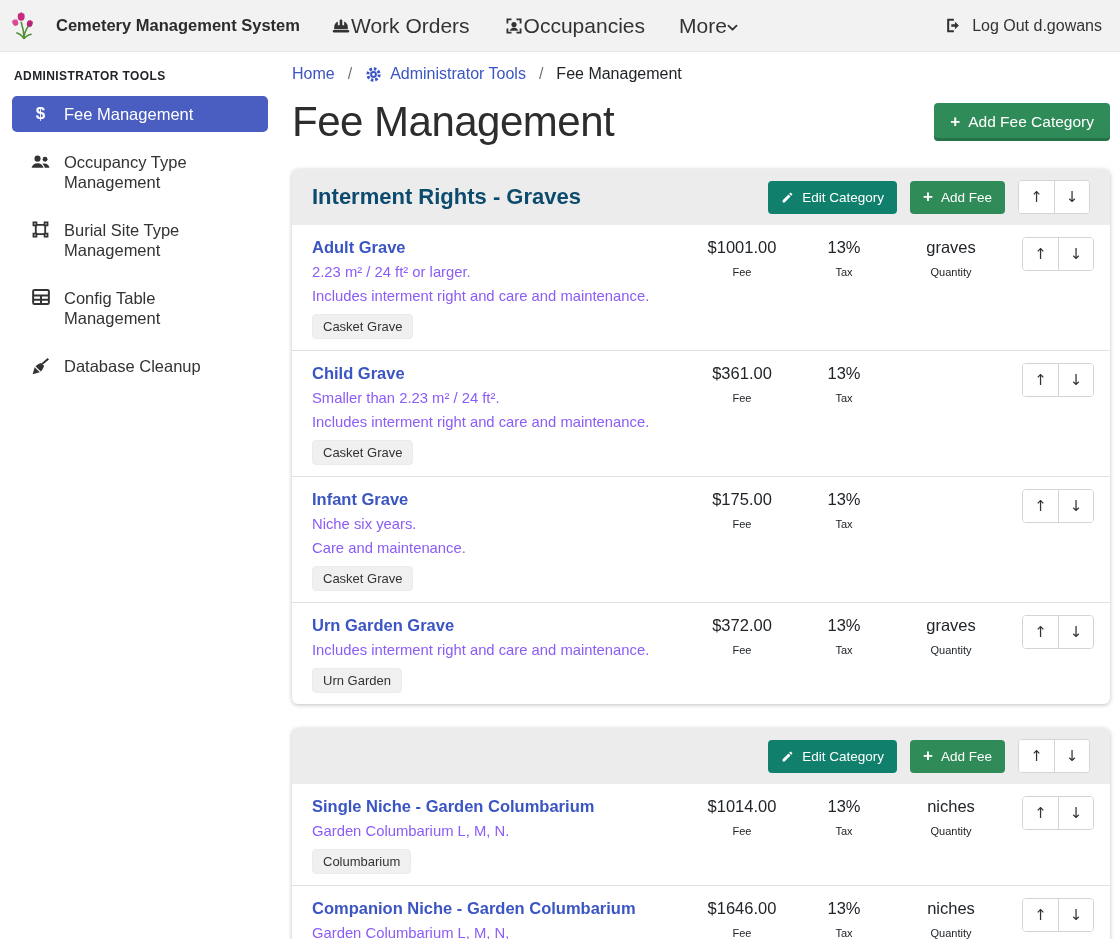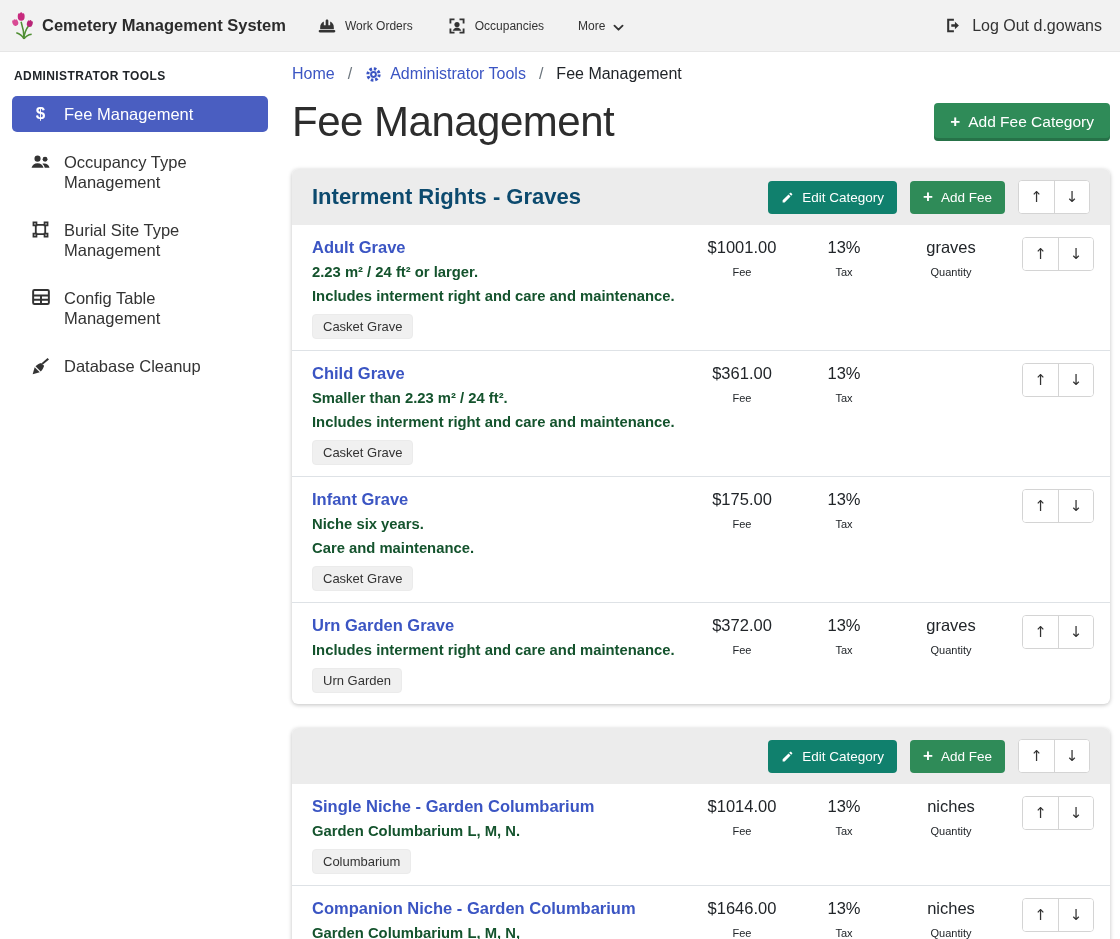--- a/index.html
+++ b/index.html
@@ -14,23 +14,23 @@
   body{
     width:1120px;height:939px;overflow:hidden;background:#fff;
     font-family:"Liberation Sans","DejaVu Sans",sans-serif;color:#212529;
   }
   .icon{display:inline-flex;align-items:center;justify-content:center;}
   .icon svg{display:block;}
 
   
   .navbar{height:52px;background:#f2f2f2;display:flex;align-items:center;
     padding:0 18px 0 12px;border-bottom:1px solid #e6e6e6;}
-  .brand{display:flex;align-items:center;gap:7px;font-weight:bold;font-size:16.5px;color:#2b2b2b;cursor:pointer;}
+  .brand{display:flex;align-items:center;gap:21px;font-weight:bold;font-size:16.5px;color:#2b2b2b;cursor:pointer;}
   .nav-items{display:flex;align-items:center;margin-left:14px;height:100%;}
-  .nav-item{display:flex;align-items:center;gap:8px;font-size:12px;color:#333;padding:17px 17px;cursor:pointer;height:100%;}
+  .nav-item{display:flex;align-items:center;font-size:21px;color:#333;padding:17px 17px;cursor:pointer;height:100%;}
   .nav-item .chev{margin-left:-1px;margin-top:3px;}
   .navbar-right{margin-left:auto;display:flex;align-items:center;gap:9px;font-size:16px;color:#333;cursor:pointer;}
 
   
   .sidebar{position:absolute;top:52px;left:0;width:280px;background:#fff;}
   .sidebar-heading{font-size:12px;font-weight:bold;color:#212529;letter-spacing:.4px;padding:17px 14px 13px;}
   .sidebar-item{display:flex;align-items:flex-start;gap:13px;padding:8px 12px 8px 18px;margin:0 12px 12px;
     border-radius:5px;font-size:16.5px;line-height:20px;color:#333;cursor:pointer;}
   .sidebar-item .icon{width:21px;margin-top:0;color:#333;flex:none;}
   .sidebar-item.active{background:var(--accent-blue);color:#fff;}
@@ -65,21 +65,21 @@
   .arrow-group{display:flex;background:#fff;border:1px solid #d4d4d4;border-radius:4px;overflow:hidden;flex:none;}
   .arrow-btn{width:35px;height:32px;background:#fff;border:none;font-size:15px;color:#333;cursor:pointer;
     font-family:"DejaVu Sans",sans-serif;padding:0;line-height:1;}
   .arrow-btn + .arrow-btn{border-left:1px solid #d4d4d4;}
 
   
   .fee-row{display:flex;align-items:flex-start;padding:10px 16px 11px;}
   .fee-row + .fee-row{border-top:1px solid #dee2e6;}
   .fee-info{flex:1;min-width:0;padding-left:4px;padding-top:2px;}
   .fee-name{color:var(--link-blue);font-weight:bold;font-size:16.5px;text-decoration:none;line-height:20px;display:inline-block;}
-  .fee-desc{font-size:14.8px;margin-top:6px;color:#14532d;line-height:18px;font-weight:bold;}
+  .fee-desc{font-size:14.8px;margin-top:6px;color:#8b5cf6;line-height:18px;}
   .badge{display:inline-block;margin-top:9px;background:#f0f0f0;border:1px solid #ebebeb;border-radius:4px;
     padding:4px 10px;font-size:13px;color:#333;line-height:15px;}
   .fee-col{text-align:center;padding-top:2px;}
   .col-fee{width:112px;}
   .col-tax{width:92px;}
   .col-qty{width:122px;}
   .col-val{font-size:16.5px;line-height:20px;}
   .col-lbl{font-size:11px;margin-top:6px;line-height:19px;}
   .fee-row .arrow-group{margin-left:10px;margin-top:2px;}
   

